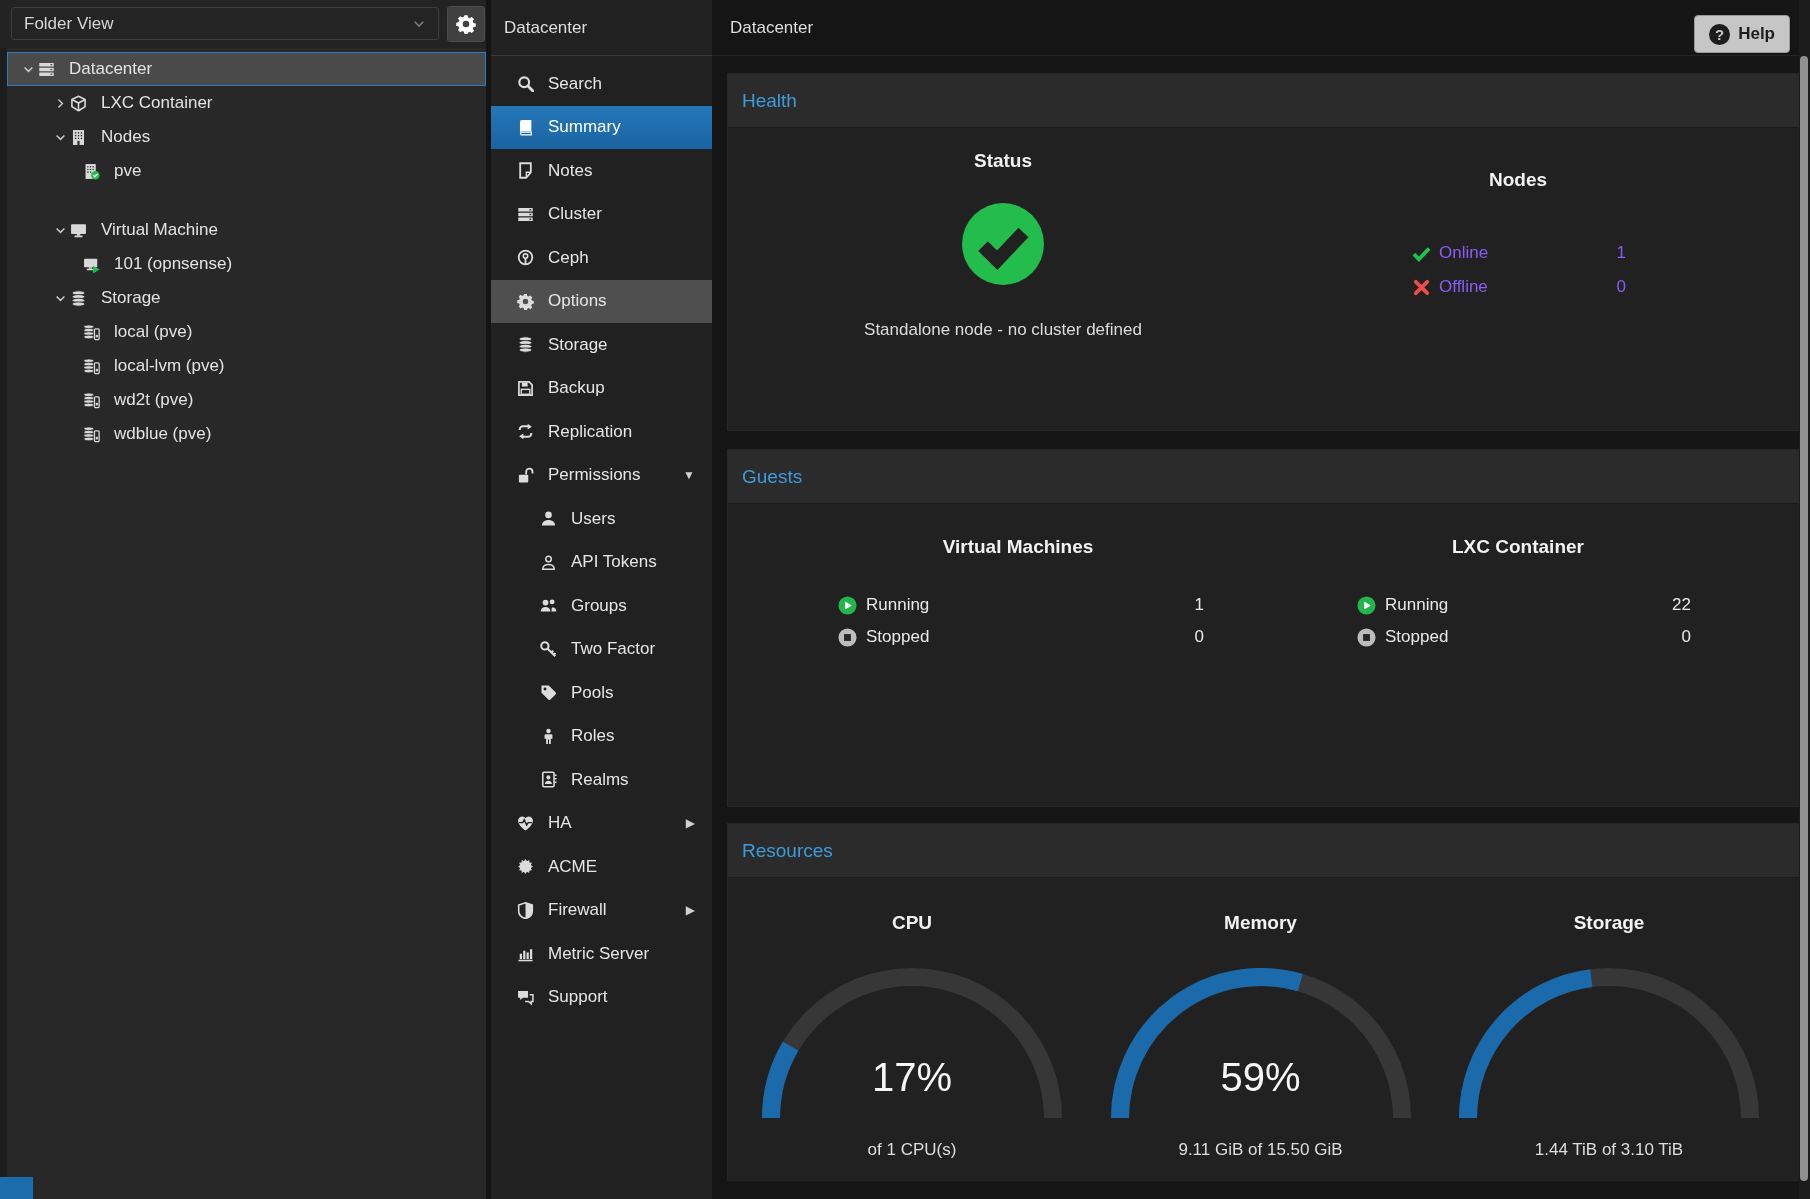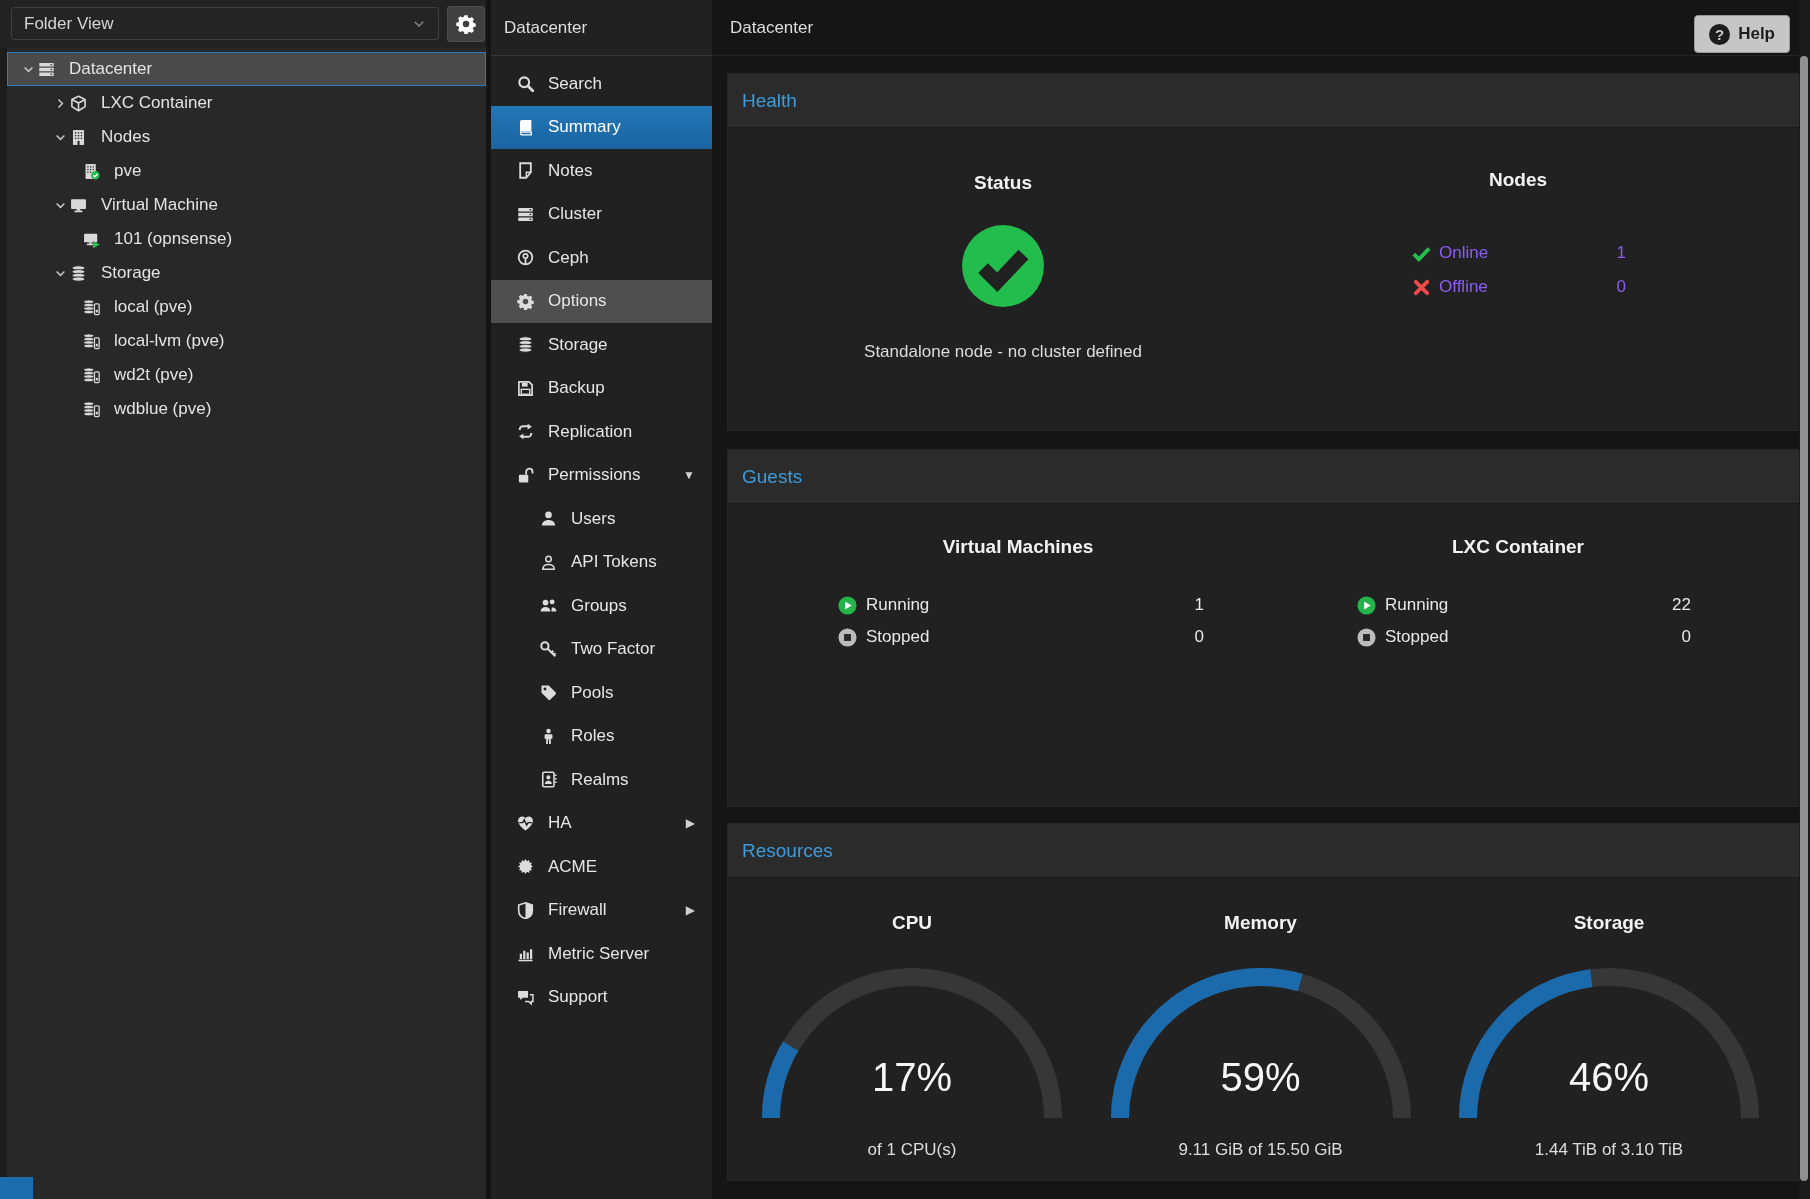--- a/index.html
+++ b/index.html
@@ -38,21 +38,21 @@
 .help-q{width:21px;height:21px;border-radius:50%;background:#1d1d1d;color:#c9c9c9;display:flex;align-items:center;justify-content:center;font-size:15px;font-weight:bold}
 .panel{position:absolute;left:15px;width:1198px;height:358px;background:#212121;border:1px solid #262626}
 .panel-h{height:54px;background:#2b2b2b;display:flex;align-items:center;padding-left:14px;font-size:19px;color:#3d9bdc;border-bottom:1px solid #1a1a1a}
 .panel-b{position:relative;height:302px}
 #p-health{top:73px}
 #p-guests{top:449px}
 #p-res{top:823px}
 .col-title{font-size:19px;font-weight:bold;color:#f2f2f2}
 
 .status-block{position:absolute;left:0;top:0;width:550px;text-align:center}
-.status-block .col-title{margin-top:44px}
+.status-block .col-title{margin-top:22px}
 .status-ok{margin:30px auto 0;width:84px;height:84px}
 .status-msg{margin-top:34px;font-size:17px;color:#dcdcdc}
 .nodes-block{position:absolute;left:620px;top:0;width:340px}
 .nodes-block .col-title{margin-top:41px;text-align:center}
 #nodes-rows{margin-top:50px}
 .nrow{display:flex;align-items:center;height:24px;padding:0 62px 0 64px;font-size:17px;color:#8b5cf6}
 .nrow+.nrow{margin-top:10px}
 .nrow .ic{margin-right:8px}
 .nrow .val{margin-left:auto}
 
@@ -174,21 +174,21 @@
                 <rect x="9" y="5.5" width="1.2" height="1.2"></rect>
                 <rect x="4" y="8" width="1.2" height="1.2"></rect>
                 <rect x="6.5" y="8" width="1.2" height="1.2"></rect>
               </g>
               <circle cx="11.6" cy="11.6" r="4" fill="#23bd4d"></circle>
               <path d="M9.7 11.6l1.4 1.4 2.6-2.7" fill="none" stroke="#fff" stroke-width="1.4"></path>
             </svg>
           </span>
           <span class="lbl">pve</span>
         </div>
-        <div class="tnode" style="padding-left: 43px;">
+        <div class="tnode" style="padding-left: 43px; margin-top: 25px;">
           <span class="caret">
             <svg width="13" height="13" viewBox="0 0 16 16" fill="currentColor">
               <path d="M3.2 5.5L8 10.3l4.8-4.8" fill="none" stroke="currentColor" stroke-width="1.8"></path>
             </svg>
           </span>
           <span class="ic">
             <svg width="17" height="17" viewBox="0 0 16 16" fill="currentColor">
               <rect x="1" y="2.2" width="14" height="9" rx=".8"></rect>
               <rect x="6.4" y="11.2" width="3.2" height="1.6"></rect>
               <rect x="4.2" y="12.8" width="7.6" height="1.6" rx=".4"></rect>
@@ -639,21 +639,20 @@
             <div class="sub">9.11 GiB of 15.50 GiB</div>
           </div>
           <div class="gauge g3" style="left: 707px;">
             <div class="g-title">Storage</div>
             <div>
               <svg class="arc" width="300" height="162" viewBox="0 0 300 162">
                 <path d="M9 150A141 141 0 0 1 291.0 150.0" fill="none" stroke="#373737" stroke-width="18"></path>
                 <path d="M9 150A141 141 0 0 1 132.3 10.1" fill="none" stroke="#1b6aac" stroke-width="18"></path>
               </svg>
             </div>
-            <div class="pct">46%</div>
             <div class="sub">1.44 TiB of 3.10 TiB</div>
           </div>
         </div>
     </section>
   </main>
 
   <div class="scrollbar">
     <div class="scroll-thumb"></div>
   </div>
 </div>

